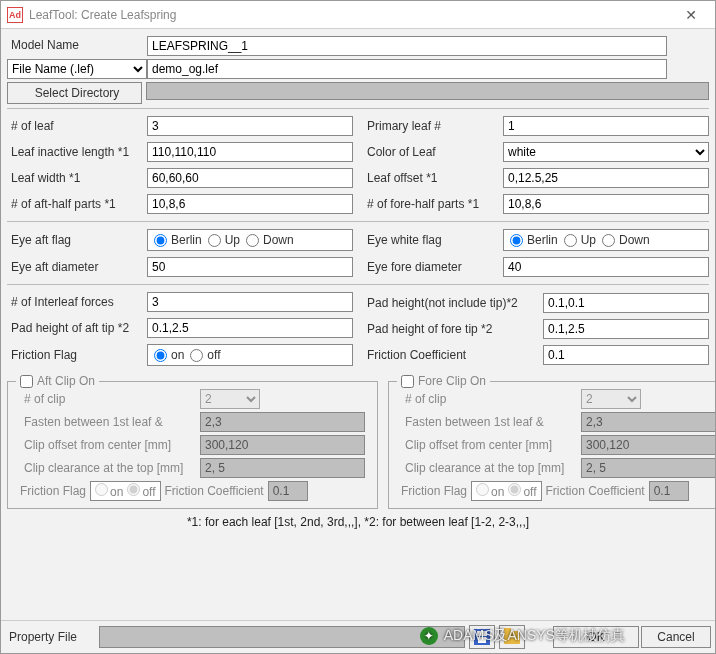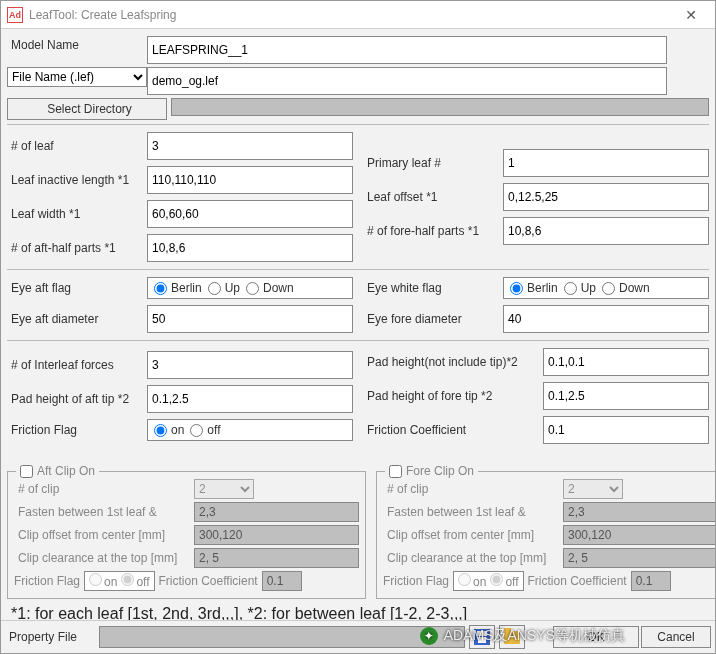--- a/index.html
+++ b/index.html
@@ -59,21 +59,21 @@
     align-items: flex-start;
     margin: 3px 0;
   }
   .label-col {
     width: 140px;
     padding: 2px 4px;
   }
   .input {
     font-family: Arial, sans-serif;
     font-size: 12px;
-    height: 28px;
+    height: 20px;
     border: 1px solid #888;
     background: #fff;
     padding: 2px 4px;
   }
   .input.wide { width: 520px; }
   .select {
     font-family: Arial, sans-serif;
     font-size: 12px;
     height: 20px;
     border: 1px solid #888;
@@ -83,21 +83,21 @@
     font-family: Arial, sans-serif;
     font-size: 12px;
     height: 22px;
     border: 1px solid #888;
     background: #f0f0f0;
     padding: 0 12px;
     cursor: pointer;
     position: relative;
     color: #333;
   }
-  .btn.w140 { width: 160px; padding-left: 17px; }
+  .btn.w140 { width: 135px; padding-left: 17px; }
   .progress-track {
     flex: 1;
     height: 18px;
     border: 1px solid #888;
     background: #bfbfbf;
     margin-left: 4px;
   }
   .two-col {
     display: flex;
     gap: 10px;
@@ -122,22 +122,22 @@
     background: #fff;
     display: flex;
     align-items: center;
     gap: 6px;
     padding: 0 6px;
   }
   .radio-box label { font-size: 12px; display: flex; align-items: center; gap: 2px; }
   .hr { height: 1px; background: #bbb; margin: 4px 0; }
   .fieldset {
     border: 1px solid #aaa;
-    padding: 4px 6px;
-    margin-top: 16px;
+    padding: 4px 12px;
+    margin-top: 4px;
     position: relative;
   }
   .fieldset .legend {
     position: absolute;
     top: -8px;
     left: 8px;
     background: #f2f2f2;
     padding: 0 4px;
     display: flex;
     align-items: center;
@@ -174,21 +174,21 @@
   .friction-row .mini-radio {
     border: 1px solid #888;
     background: #fff;
     display: flex;
     align-items: center;
     padding: 0 4px;
     height: 20px;
     gap: 4px;
     color: #888;
   }
-  .footnote { font-size: 16px; padding: 6px 4px; color: #222; }
+  .footnote { font-size: 12px; padding: 6px 4px; color: #222; text-align: center; }
   .bottom-bar {
     display: flex;
     align-items: center;
     padding: 4px;
     gap: 4px;
     border-top: 1px solid #ccc;
     background: #f2f2f2;
     position: relative;
   }
   .bottom-bar .plabel2 { width: 90px; padding-left: 4px; }
@@ -319,20 +319,26 @@
           <div class="plabel"># of aft-half parts *1</div>
           <input class="input pinput" value="10,8,6" style="">
         </div>
       </div>
       <div class="col">
         <div class="pair">
           <div class="plabel">Primary leaf #</div>
           <input class="input pinput" value="1" style="">
         </div>
         <div class="pair">
+          <div class="plabel">Color of Leaf</div>
+          <select class="select pinput">
+            <option>white</option>
+          </select>
+        </div>
+        <div class="pair">
           <div class="plabel">Leaf offset *1</div>
           <input class="input pinput" value="0,12.5,25" style="">
         </div>
         <div class="pair">
           <div class="plabel"># of fore-half parts *1</div>
           <input class="input pinput" value="10,8,6" style="">
         </div>
       </div>
     </div>
 

